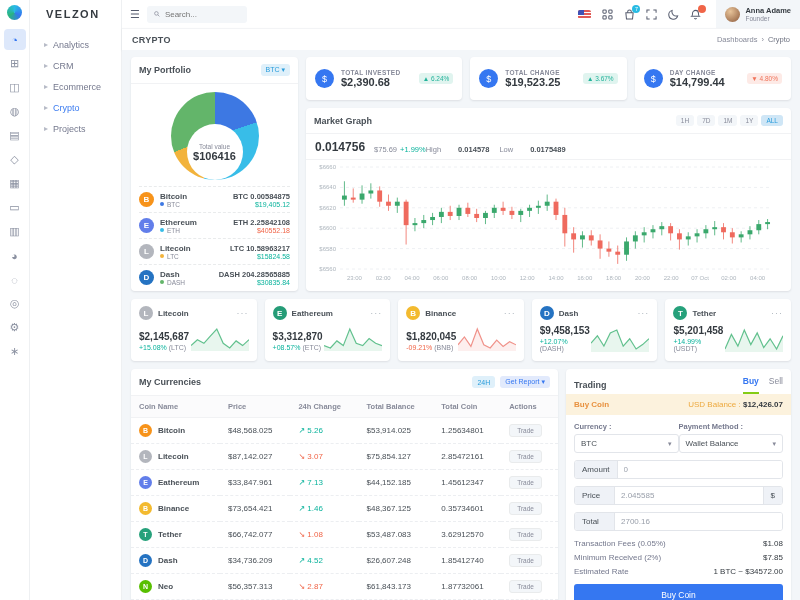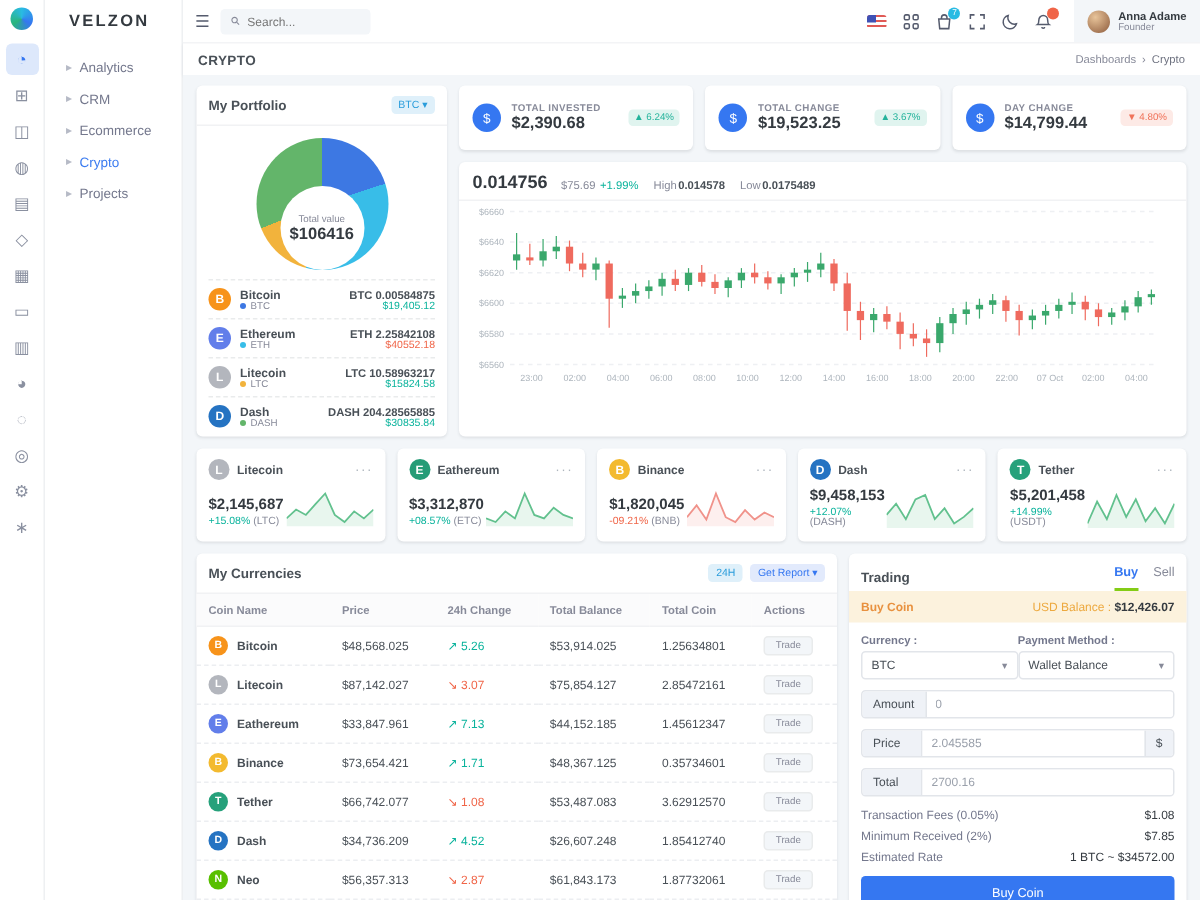--- a/index.html
+++ b/index.html
@@ -77,22 +77,22 @@
   .pbadge.suc{background:#e0f4ef;color:#23b39b}
   .pbadge.dan{background:#fdeae6;color:#f0735a}
 
   .market{flex:1;display:flex;flex-direction:column}
   .ranges{display:flex;gap:3px}
   .rng{background:#f3f6f9;color:#878a99;font-size:6.5px;padding:2px 5px;border-radius:3px;border:0;cursor:pointer;font-family:inherit}
   .rng.active{background:#cfe6f6;color:#299cdb}
   .mkt-sub{display:flex;align-items:flex-end;padding:6px 9px 5px;border-bottom:1px solid #f1f2f4}
   .mkt-price{font-size:12px;font-weight:bold;color:#343a40;margin-right:9px}
   .mkt-usd{font-size:7.5px;color:#878a99;margin-right:3px}
-  .mkt-chg{font-size:7.5px;margin-right:10px}
-  .hl{font-size:7.5px;color:#878a99;margin-right:1px}
+  .mkt-chg{font-size:7.5px;}
+  .hl{font-size:7.5px;color:#878a99;margin-right:17px}
   .hlv{font-size:7.5px;font-weight:bold;color:#495057;margin-right:10px}
   .mkt-right{margin-left:auto;display:flex;gap:14px;text-align:right}
   .mr-lab{font-size:7px;color:#878a99}
   .mr-val{font-size:8.5px;font-weight:bold;color:#343a40}
 
   
   .r2{margin-top:8px}
   .ccard{flex:1;height:62px;padding:7px 8px;min-width:0}
   .cc-top{display:flex;align-items:center;gap:5px}
   .cc-name{font-size:8px;font-weight:bold;color:#495057}
@@ -339,20 +339,30 @@
                 <span class="stat-ic">$</span>
                 <span>
                   <div class="stat-lab">DAY CHANGE</div>
                   <div class="stat-val">$14,799.44</div>
                 </span>
                 <span class="pbadge dan">▼ 4.80%</span>
               </div>
             </div>
 
           <div class="card market">
+            <div class="card-head">
+              <span class="card-title">Market Graph</span>
+              <span class="ranges" id="rangeBtns">
+                  <button class="rng">1H</button>
+                  <button class="rng">7D</button>
+                  <button class="rng">1M</button>
+                  <button class="rng">1Y</button>
+                  <button class="rng active">ALL</button>
+                </span>
+            </div>
             <div class="mkt-sub">
               <span class="mkt-price">0.014756</span>
               <span class="mkt-usd">$75.69</span>
               <span class="mkt-chg green">+1.99%</span>
               <span class="hl">High</span>
               <span class="hlv">0.014578</span>
               <span class="hl">Low</span>
               <span class="hlv">0.0175489</span>
             </div>
             <div id="candleWrap" style="padding:2px 4px 0"><svg width="466" height="122">
@@ -633,21 +643,21 @@
                   <td class="green">↗ 7.13</td>
                   <td>$44,152.185</td>
                   <td>1.45612347</td>
                   <td><button class="trade-btn">Trade</button></td>
                 </tr>
                 <tr>
                   <td>
                     <span class="tc-name"><span class="coin-ic" style="background:#f3ba2f;width:13px;height:13px;font-size:7px">B</span>Binance</span>
                   </td>
                   <td>$73,654.421</td>
-                  <td class="green">↗ 1.71</td>
+                  <td class="green">↗ 1.46</td>
                   <td>$48,367.125</td>
                   <td>0.35734601</td>
                   <td><button class="trade-btn">Trade</button></td>
                 </tr>
                 <tr>
                   <td>
                     <span class="tc-name"><span class="coin-ic" style="background:#26a17b;width:13px;height:13px;font-size:7px">T</span>Tether</span>
                   </td>
                   <td>$66,742.077</td>
                   <td class="red">↘ 1.08</td>

